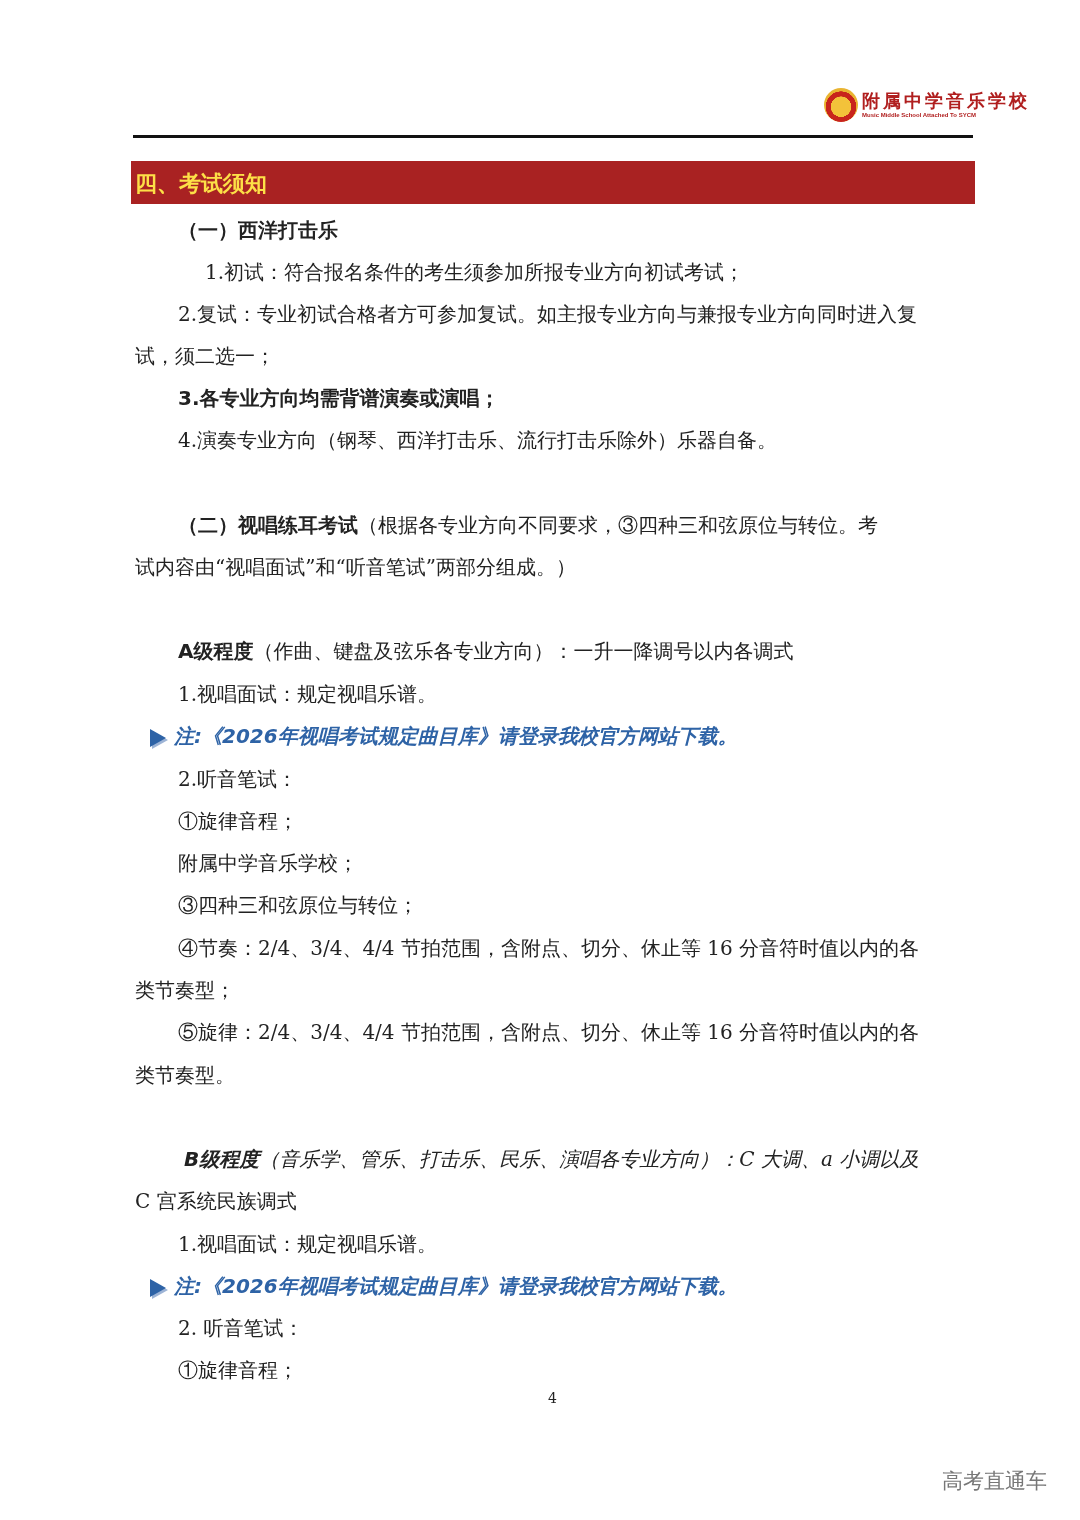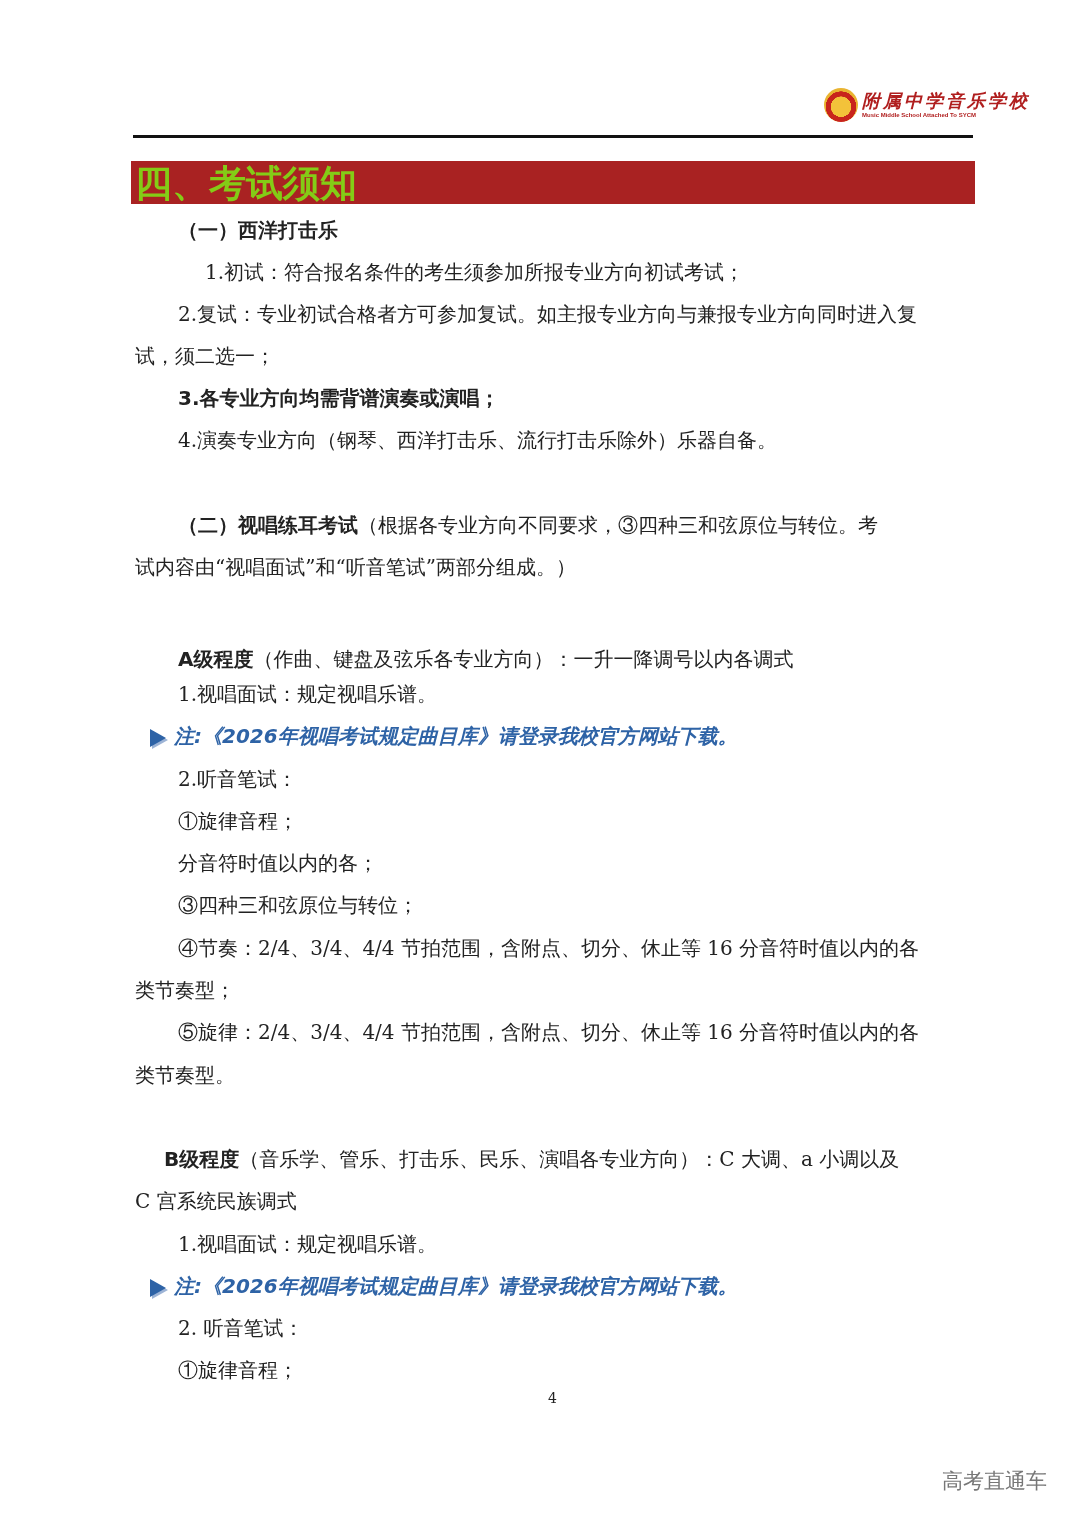--- a/index.html
+++ b/index.html
@@ -3,25 +3,25 @@
 <meta charset="utf-8">
 <style>
   html, body { margin:0; padding:0; background:#ffffff; }
   body { width:1080px; height:1520px; position:relative; overflow:hidden;
          font-family:"DejaVu Serif","Liberation Serif",serif; color:#222; }
   .logo { position:absolute; left:824px; top:88px; display:flex; align-items:center; }
   .logo-emblem { width:34px; height:34px; border-radius:50%;
     background: radial-gradient(circle at 50% 55%, #f3c23a 0 40%, #c8241c 41% 60%, #e9b431 61% 75%, #8a6a1a 76%);
     margin-right:4px; }
   .logo-text { display:flex; flex-direction:column; }
-  .logo-cn { color:#b01e1e; font-size:18px; font-weight:bold; letter-spacing:3px; font-style:italic; line-height:20px; }
+  .logo-cn { color:#b01e1e; font-size:18px; font-weight:bold; letter-spacing:3px; line-height:20px; }
   .logo-en { color:#b01e1e; font-size:6px; font-weight:bold; font-family:"Liberation Sans",sans-serif; line-height:8px; }
   .rule { position:absolute; left:133px; top:135px; width:840px; height:3px; background:#111; }
   .banner { position:absolute; left:131px; top:161px; width:844px; height:43px; background:#a92222; }
-  .banner-title { position:absolute; left:4px; top:2px; color:#84cc16; font-size:37px; font-weight:bold; line-height:40px;
+  .banner-title { position:absolute; left:4px; top:2px; color:#fde047; font-size:22px; font-weight:bold; line-height:40px;
     font-family:"DejaVu Serif",serif; }
   .line { position:absolute; font-size:20px; line-height:28px; white-space:nowrap; }
   .bold { font-weight:bold; font-family:"DejaVu Sans","Liberation Sans",sans-serif; }
   .note { color:#2e63a6; font-weight:bold; font-family:"DejaVu Sans","Liberation Sans",sans-serif;font-style:italic; }
   .note-arrow { display:inline-block; width:0; height:0; border-top:9px solid transparent; border-bottom:9px solid transparent;
     border-left:16px solid #2e63a6; vertical-align:middle; margin-right:8px; filter:drop-shadow(2px 2px 0 #9db4d6); }
   .page-number { position:absolute; left:548px; top:1390px; font-size:14px; color:#222; }
   .watermark { position:absolute; left:942px; top:1467px; font-size:21px; color:#777;
     font-family:Liberation Sans, sans-serif; }
 </style>
@@ -46,37 +46,37 @@
 <div class="line" style="left:178px;top:300px;">2.复试：专业初试合格者方可参加复试。如主报专业方向与兼报专业方向同时进入复</div>
 <div class="line" style="left:135px;top:342px;">试，须二选一；</div>
 <div class="line bold" style="left:178px;top:384px;">3.各专业方向均需背谱演奏或演唱；</div>
 <div class="line" style="left:178px;top:426px;">4.演奏专业方向（钢琴、西洋打击乐、流行打击乐除外）乐器自备。</div>
 
 <div class="line" style="left:178px;top:511px;">
   <span class="bold">（二）视唱练耳考试</span><span>（根据各专业方向不同要求，③四种三和弦原位与转位。考</span>
 </div>
 <div class="line" style="left:135px;top:553px;">试内容由“视唱面试”和“听音笔试”两部分组成。）</div>
 
-<div class="line" style="left:178px;top:637px;margin-top:8px;">
+<div class="line" style="left:178px;top:637px;">
   <span class="bold">A级程度</span><span>（作曲、键盘及弦乐各专业方向）：一升一降调号以内各调式</span>
 </div>
 <div class="line" style="left:178px;top:680px;">1.视唱面试：规定视唱乐谱。</div>
 <div class="line note" style="left:150px;top:722px;">
   <span class="note-arrow"></span><span>注:《2026年视唱考试规定曲目库》请登录我校官方网站下载。</span>
 </div>
 <div class="line" style="left:178px;top:765px;">2.听音笔试：</div>
 <div class="line" style="left:178px;top:807px;">①旋律音程；</div>
-<div class="line" style="left:178px;top:849px;">分音符时值以内的各；</div>
+<div class="line" style="left:178px;top:849px;">附属中学音乐学校；</div>
 <div class="line" style="left:178px;top:891px;">③四种三和弦原位与转位；</div>
 <div class="line" style="left:178px;top:934px;">④节奏：2/4、3/4、4/4 节拍范围，含附点、切分、休止等 16 分音符时值以内的各</div>
 <div class="line" style="left:135px;top:976px;">类节奏型；</div>
 <div class="line" style="left:178px;top:1018px;">⑤旋律：2/4、3/4、4/4 节拍范围，含附点、切分、休止等 16 分音符时值以内的各</div>
 <div class="line" style="left:135px;top:1061px;">类节奏型。</div>
 
-<div class="line" style="left:164px;top:1145px;">
+<div class="line" style="left:184px;top:1145px;font-style:italic;">
   <span class="bold">B级程度</span><span>（音乐学、管乐、打击乐、民乐、演唱各专业方向）：C 大调、a 小调以及</span>
 </div>
 <div class="line" style="left:135px;top:1187px;">C 宫系统民族调式</div>
 <div class="line" style="left:178px;top:1230px;">1.视唱面试：规定视唱乐谱。</div>
 <div class="line note" style="left:150px;top:1272px;">
   <span class="note-arrow"></span><span>注:《2026年视唱考试规定曲目库》请登录我校官方网站下载。</span>
 </div>
 <div class="line" style="left:178px;top:1314px;">2. 听音笔试：</div>
 <div class="line" style="left:178px;top:1356px;">①旋律音程；</div>
 

